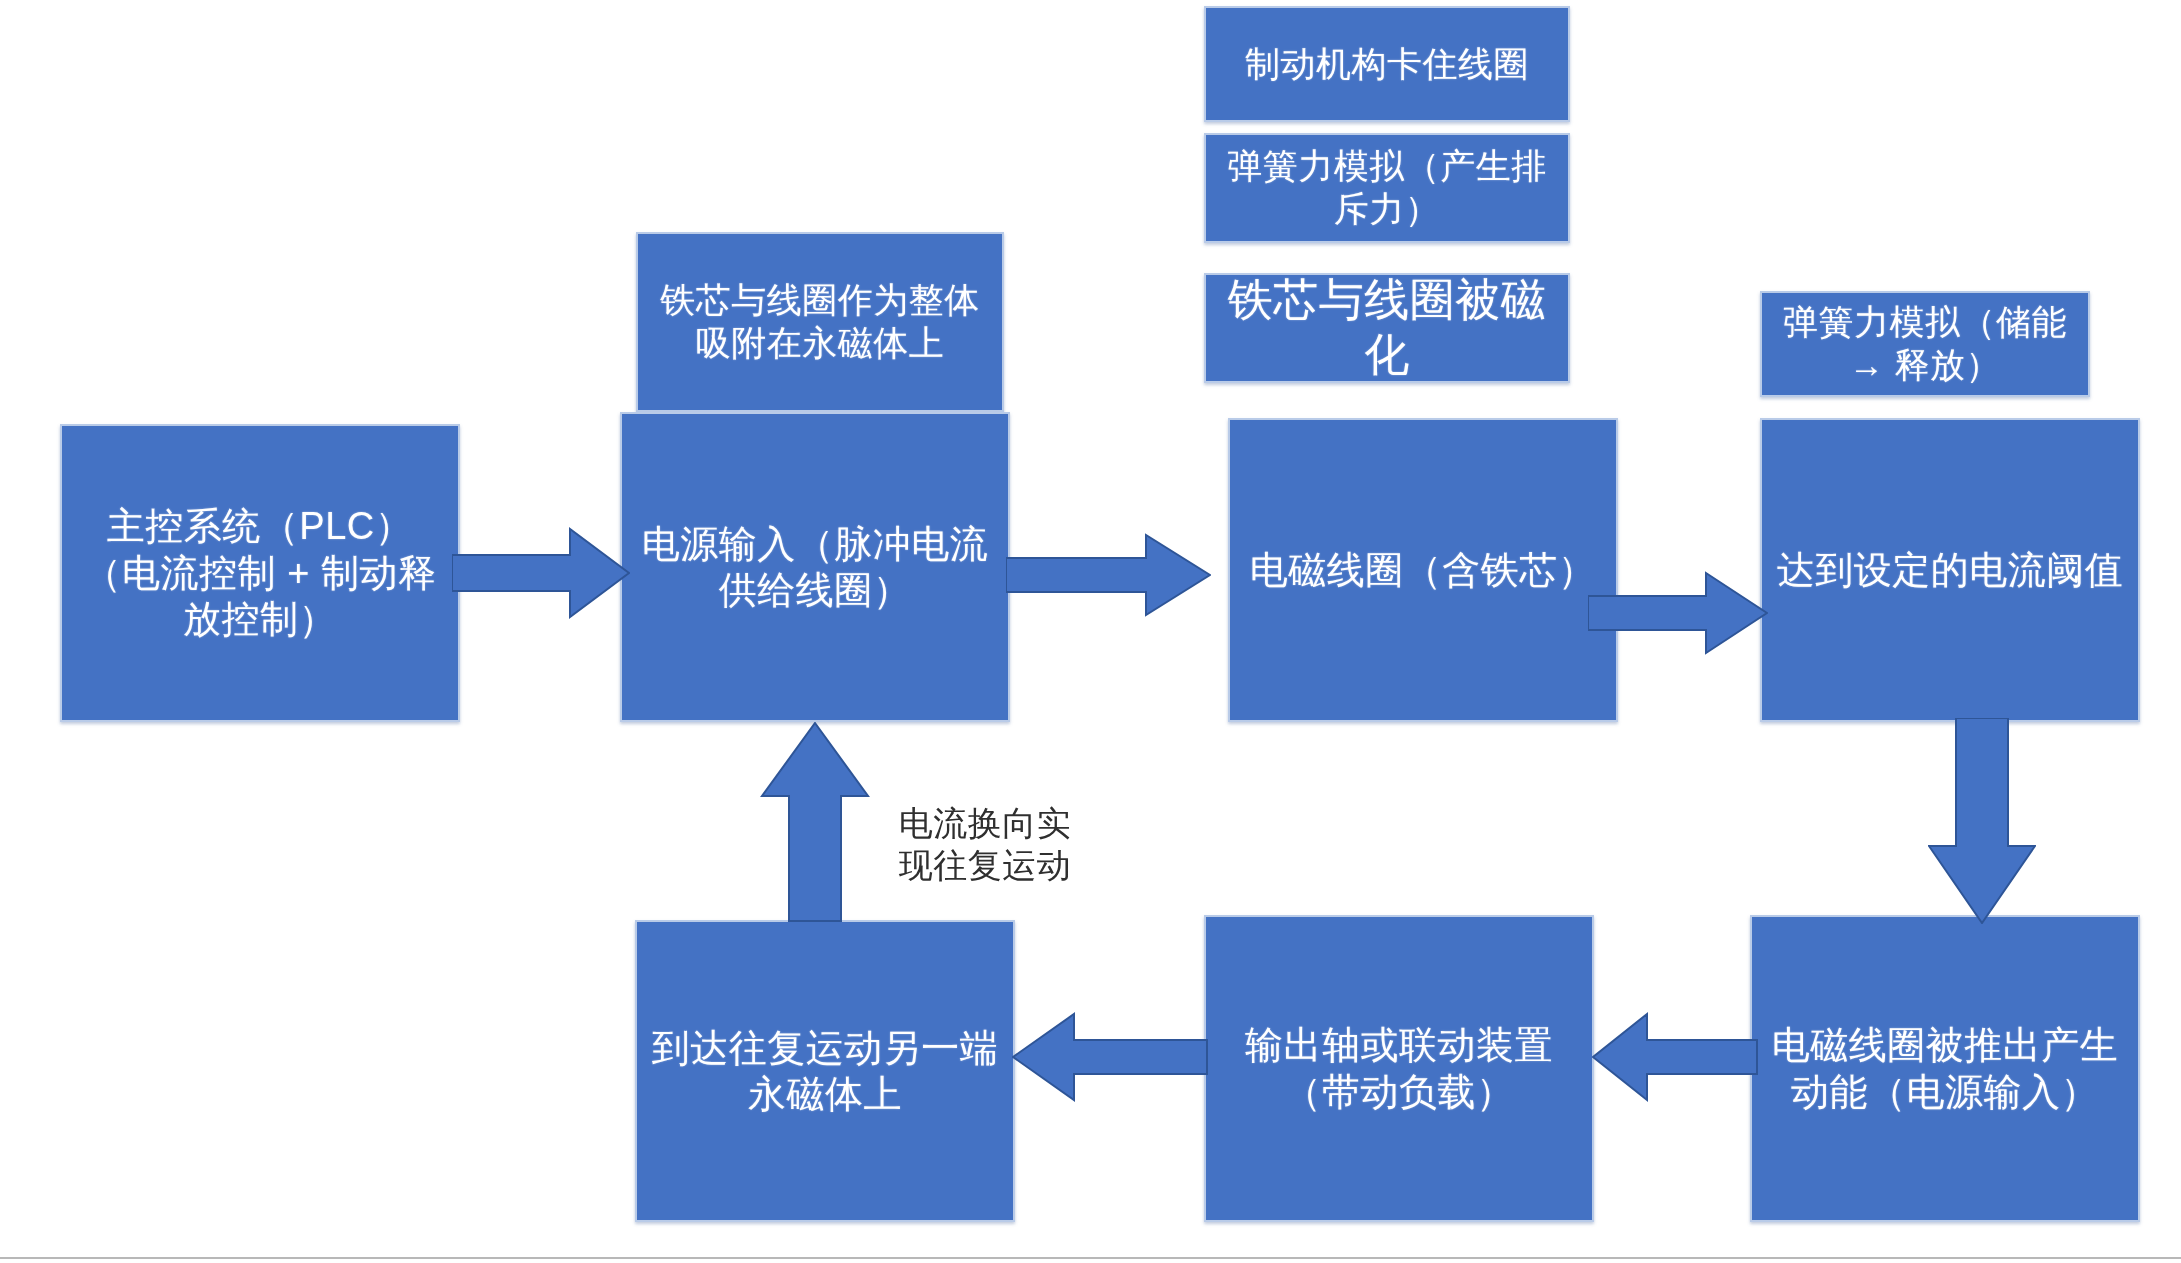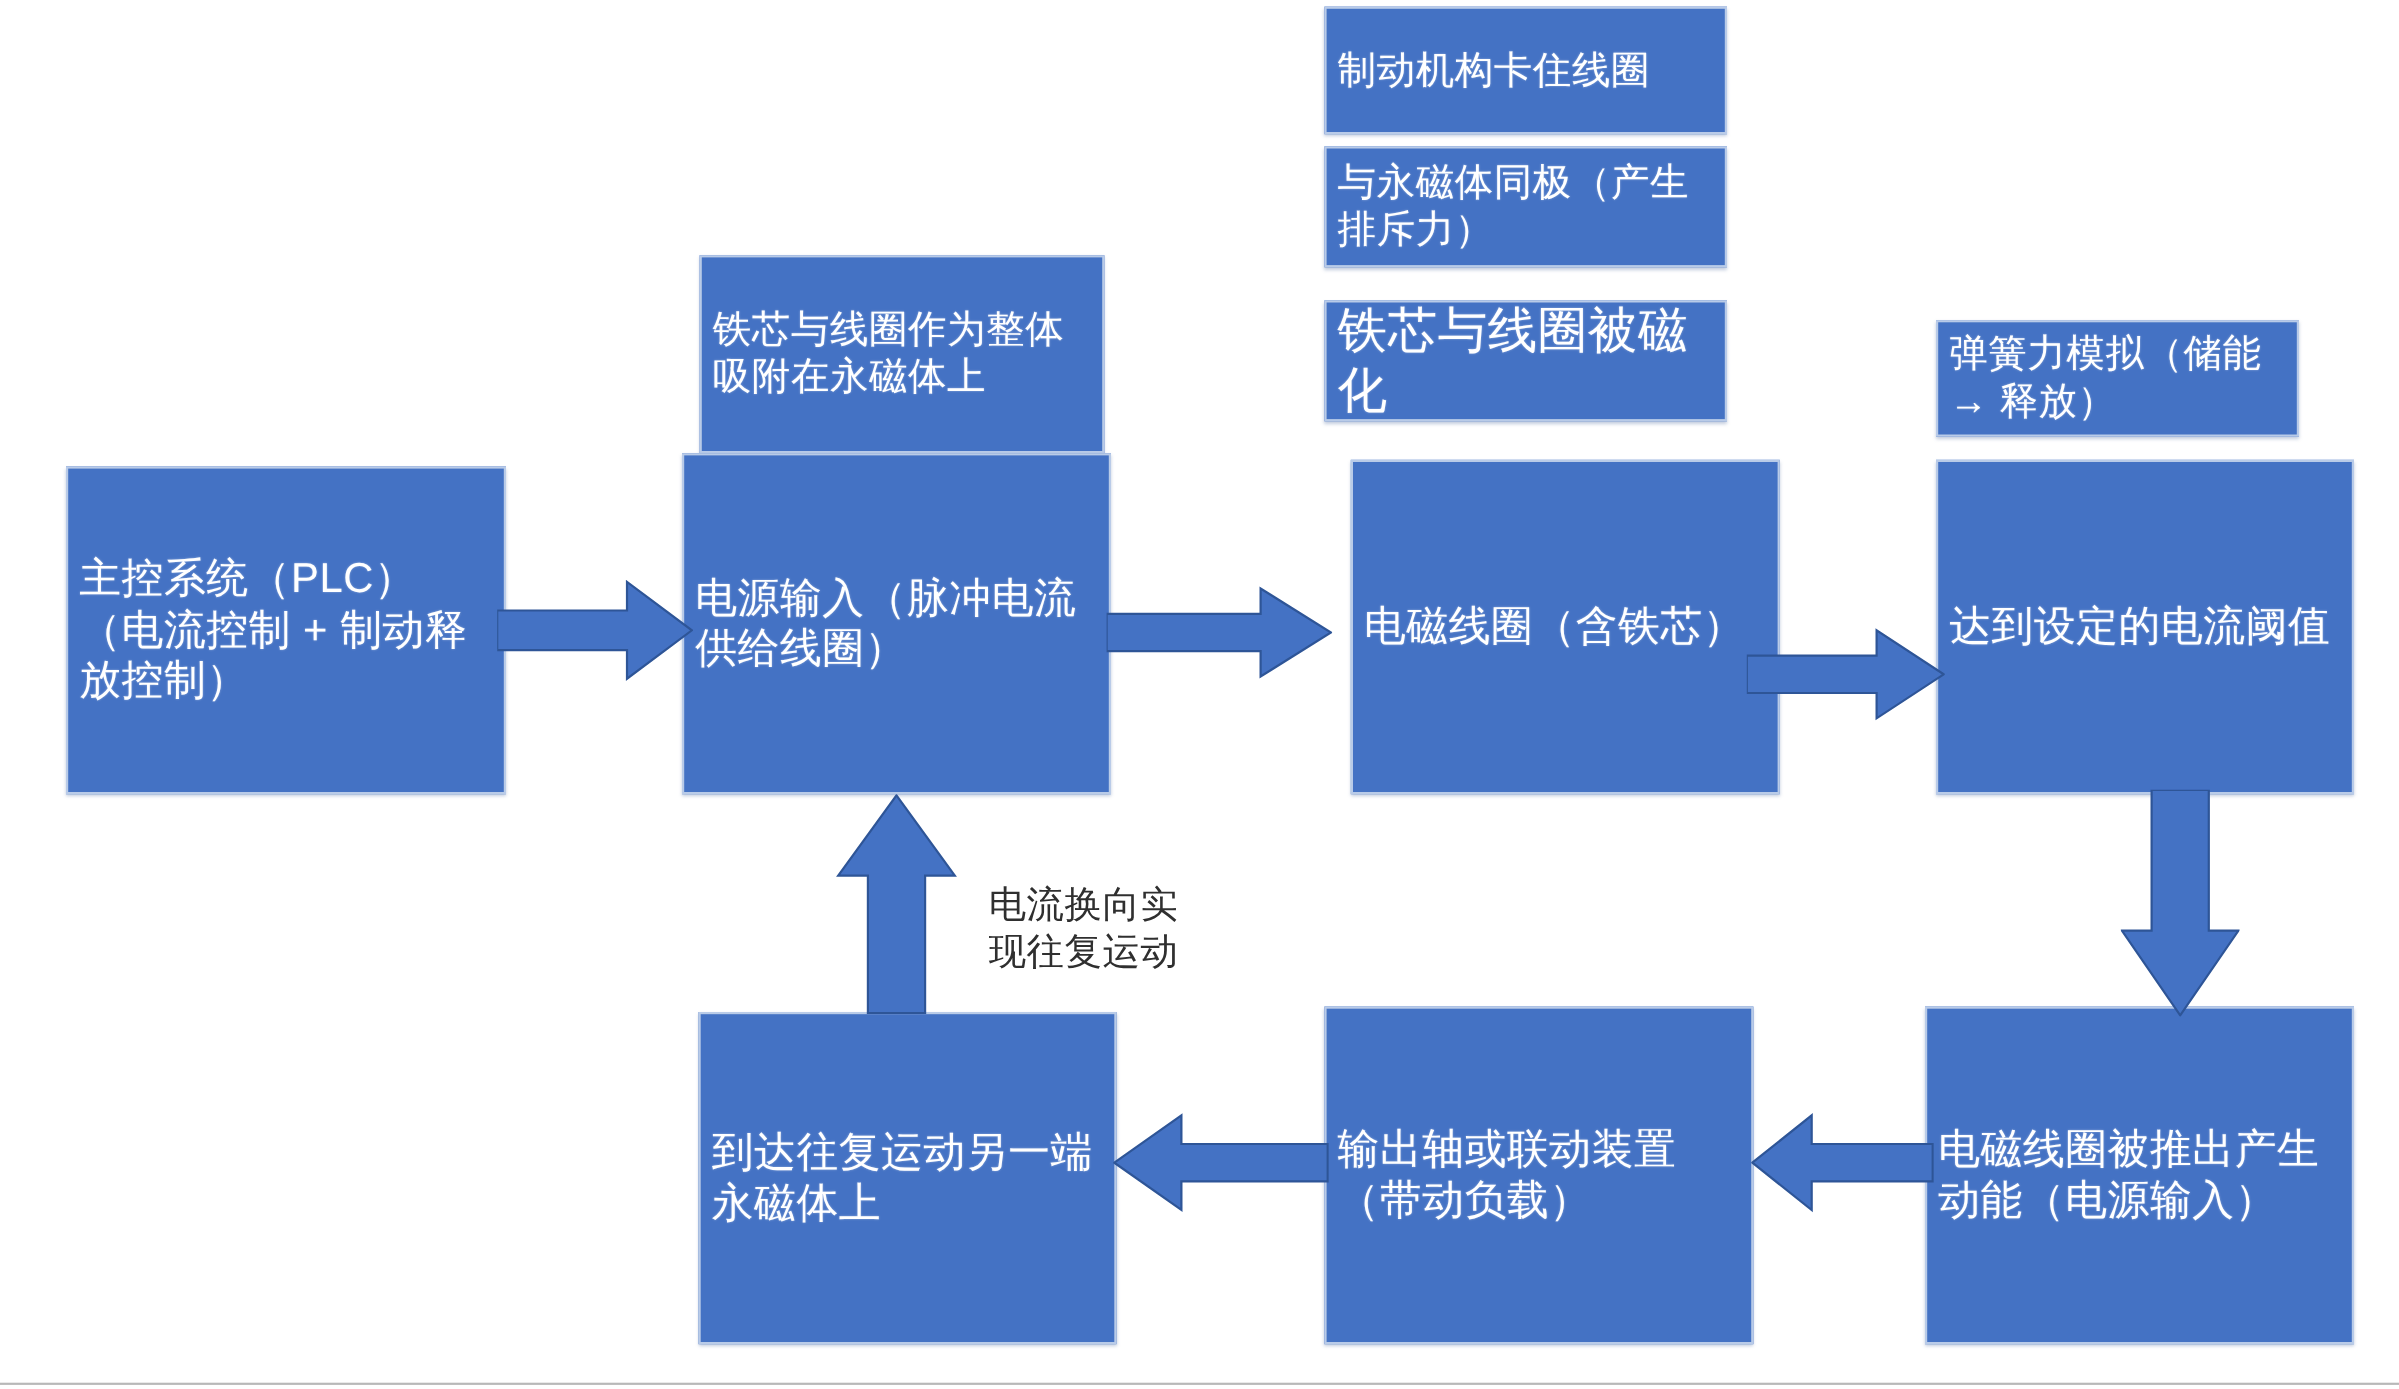--- a/index.html
+++ b/index.html
@@ -17,21 +17,21 @@
   }
   .node {
     position: absolute;
     box-sizing: border-box;
     background: #4472c4;
     border: 2px solid #b9cbe8;
     color: #ffffff;
     display: flex;
     align-items: center;
     justify-content: center;
-    text-align: left;
+    text-align: center;
     line-height: 1.22;
     letter-spacing: 0.5px;
     font-weight: 400;
     padding: 4px 10px;
     text-shadow: 0 0 2px rgba(255,255,255,0.45);
     box-shadow: 0 2px 3px rgba(80,110,160,0.35);
   }
   .node span { display: block; width: 100%; }
 
   .arrow {
@@ -69,21 +69,21 @@
 </head>
 <body>
 
 <div id="canvas">
 
   <div class="node" style="left:1204px; top:6px; width:366px; height:116px; font-size:35px;">
     <span>制动机构卡住线圈</span>
   </div>
 
   <div class="node" style="left:1204px; top:133px; width:366px; height:110px; font-size:35px;">
-    <span>与永磁体同极（产生排斥力）</span>
+    <span>弹簧力模拟（产生排斥力）</span>
   </div>
 
   <div class="node" style="left:1204px; top:273px; width:366px; height:110px; font-size:45px;">
     <span>铁芯与线圈被磁化</span>
   </div>
 
   <div class="node" style="left:636px; top:232px; width:368px; height:180px; font-size:35px;">
     <span>铁芯与线圈作为整体吸附在永磁体上</span>
   </div>
 

